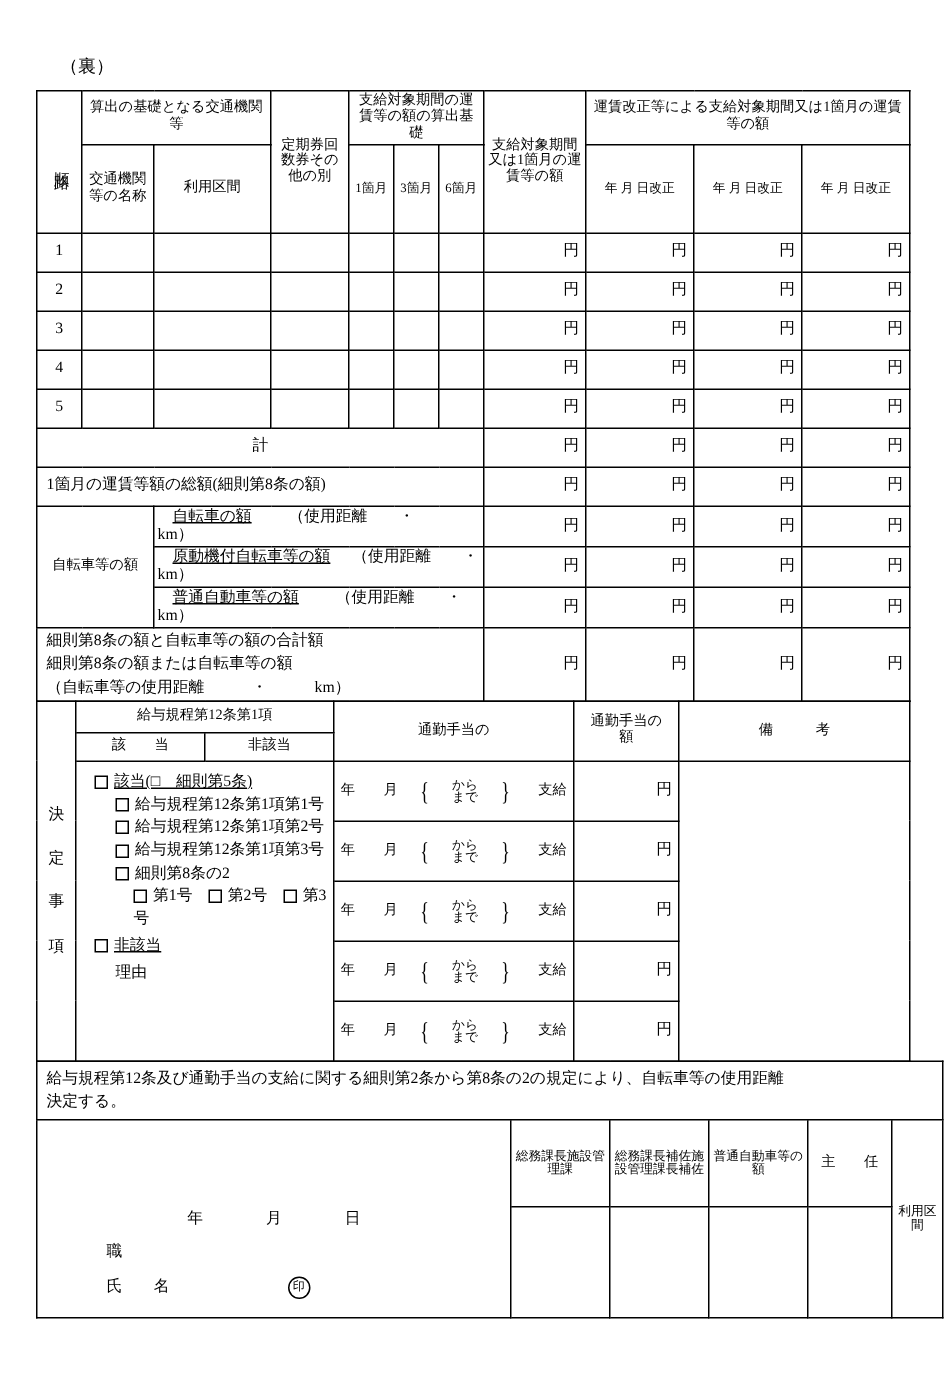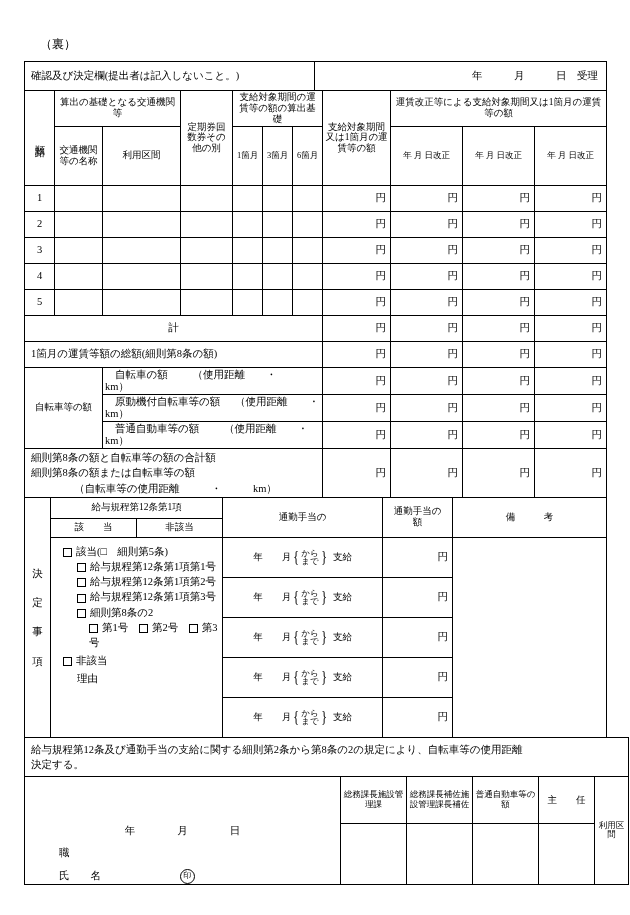--- a/index.html
+++ b/index.html
@@ -66,21 +66,21 @@
   .brace {
     display: inline-block;
     font-size: 8.5px;
     line-height: 1.0;
     vertical-align: middle;
     text-align: center;
   }
   .brace-wrap {
     display: inline-flex;
     align-items: center;
-    gap: 1px;
+    gap: 14px;
   }
   .bigbrace {
     font-size: 17px;
     line-height: 1;
     transform: scaleX(0.7);
     display: inline-block;
   }
   .chk {
     display: inline-block;
     width: 7px;
@@ -97,45 +97,33 @@
     border: 1px solid #000;
     border-radius: 50%;
     width: 13px;
     height: 13px;
     line-height: 12px;
     font-size: 8px;
     text-align: center;
     vertical-align: middle;
   }
   .sect { margin-top: -1px; }
-  .indent1 { padding-left: 10px; }
+  .indent1 { padding-left: 10px; text-decoration: underline; }
   .indent2 { padding-left: 24px; }
   .indent3 { padding-left: 36px; }
   .row-line { line-height: 1.45; }
   .vtext { line-height: 1.1; }
 </style>
 </head>
 <body>
 
 <div class="page">
 
   <div class="ura">（裏）</div>
 
-  <table>
-    <colgroup>
-      <col style="width:290px">
-      <col style="width:292px">
-    </colgroup>
-    <tbody>
-        <tr class="hdr-row">
-      <td class="left pad-l">確認及び決定欄(提出者は記入しないこと。)</td>
-      <td class="hdr-right">年　　　月　　　日　受理</td>
-    </tr>
-  </tbody>
-    </table>
 
   <table class="sect">
     <colgroup>
       <col style="width:30px">
       <col style="width:48px">
       <col style="width:78px">
       <col style="width:52px">
       <col style="width:30px">
       <col style="width:30px">
       <col style="width:30px">
@@ -277,21 +265,21 @@
       <td class="yen">円</td>
       <td class="yen">円</td>
       <td class="yen">円</td>
       <td class="yen">円</td>
     </tr>
 
     <tr style="height:48px">
       <td colspan="7" class="left pad-l">
         <div class="row-line">細則第8条の額と自転車等の額の合計額</div>
         <div class="row-line">細則第8条の額または自転車等の額</div>
-        <div class="row-line" style="text-align:center">（自転車等の使用距離　　　・　　　km）</div>
+        <div class="row-line" style="">（自転車等の使用距離　　　・　　　km）</div>
       </td>
       <td class="yen">円</td>
       <td class="yen">円</td>
       <td class="yen">円</td>
       <td class="yen">円</td>
     </tr>
   </tbody>
     </table>
 
   <table class="sect">
@@ -438,21 +426,21 @@
       <col style="width:34px">
     </colgroup>
     <tbody>
         <tr>
       <td colspan="6" class="left pad-l" style="height:36px">
         <div class="row-line">給与規程第12条及び通勤手当の支給に関する細則第2条から第8条の2の規定により、自転車等の使用距離</div>
         <div class="row-line">決定する。</div>
       </td>
     </tr>
     <tr>
-      <td rowspan="3" style="vertical-align:top;padding:0">
+      <td rowspan="3" style="vertical-align:top;padding:12px">
         <div style="height:48px"></div>
         <div style="text-align:center">年　　　　月　　　　日</div>
         <div style="height:10px"></div>
         <div class="left" style="padding-left:34px">職</div>
         <div style="height:10px"></div>
         <div class="left" style="padding-left:34px">
           <span>氏　　名</span>
           <span style="margin-left:76px" class="seal">印</span>
         </div>
       </td>

